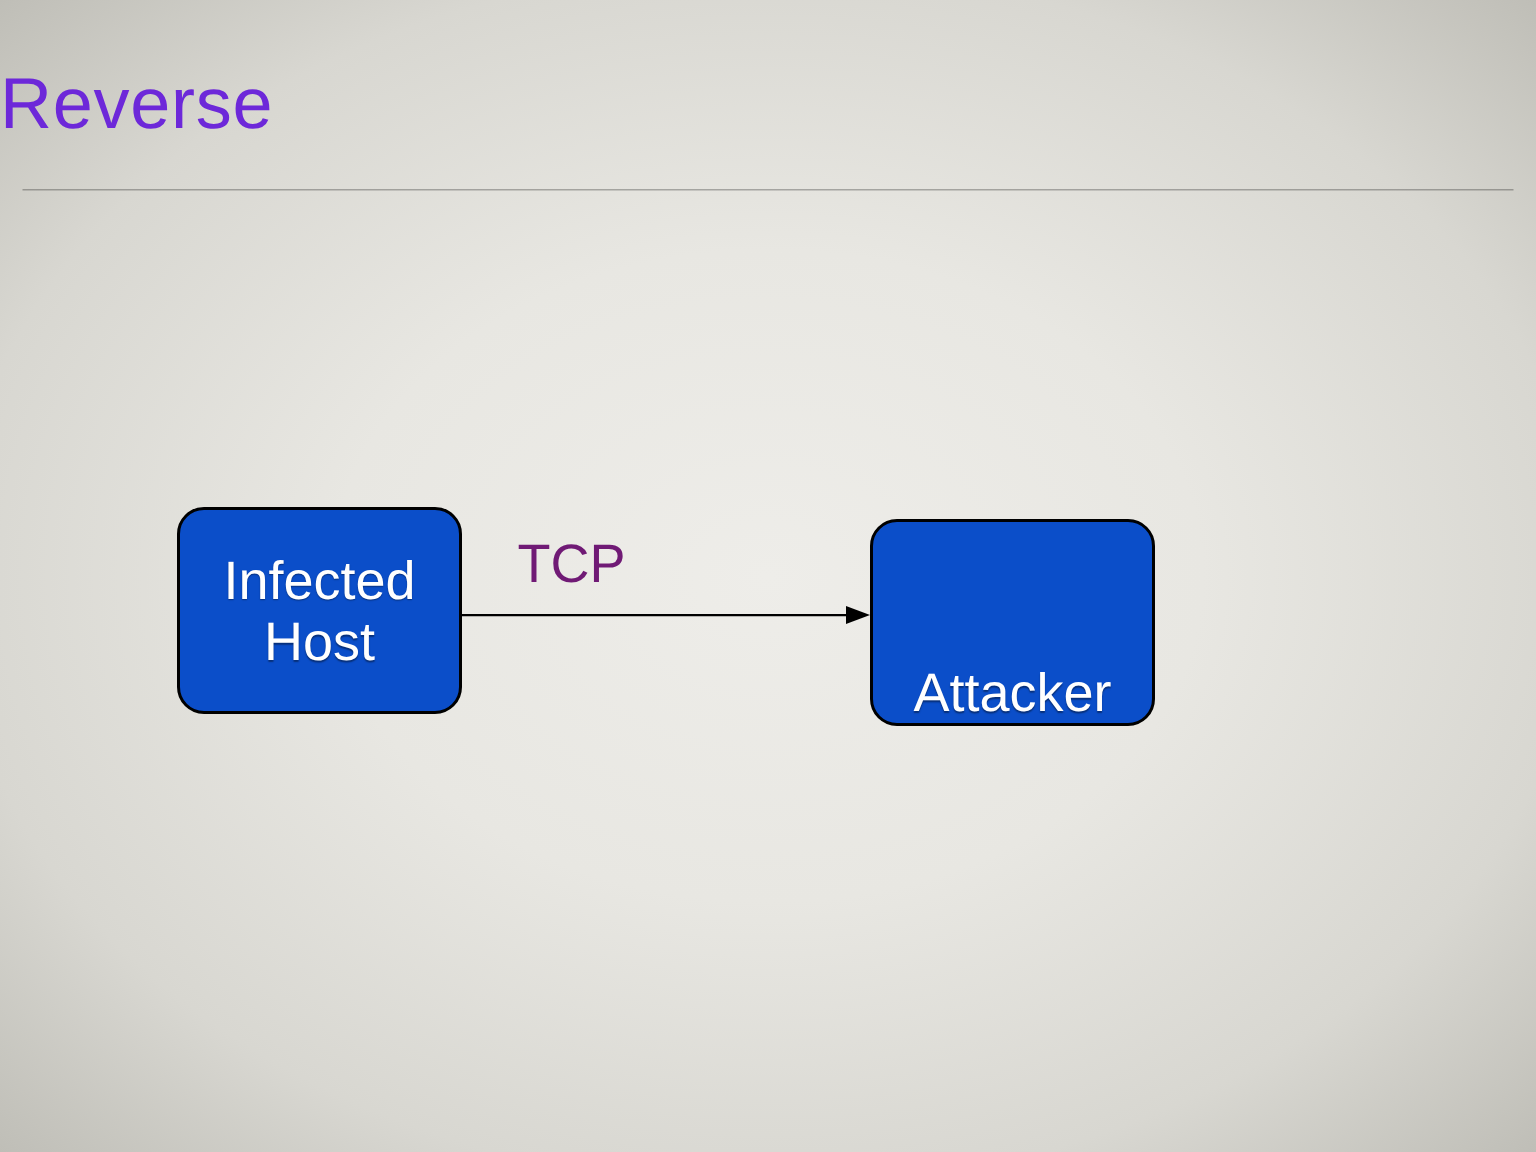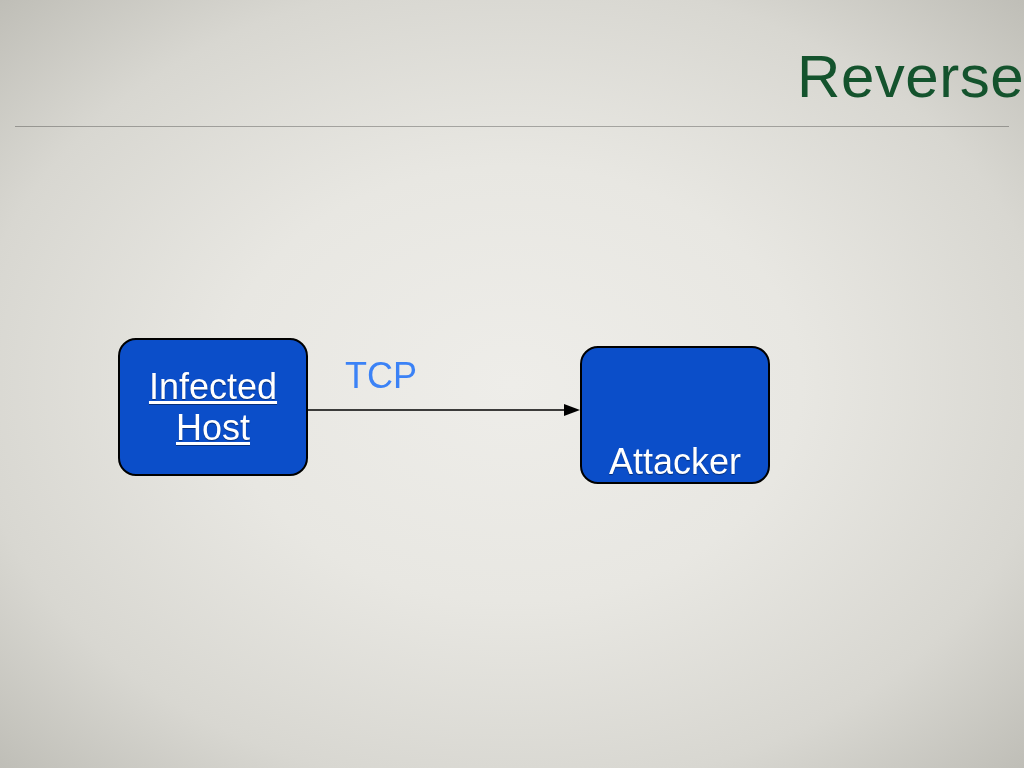--- a/index.html
+++ b/index.html
@@ -7,23 +7,23 @@
   body {
     background: radial-gradient(ellipse at center, #eeede9 0%, #e8e7e2 40%, #d8d7d1 75%, #bfbeb7 100%);
     font-family: Arial, Helvetica, sans-serif;
     position: relative;
   }
   .title {
     position: absolute;
     top: 42px;
     left: 0;
     width: 100%;
-    text-align: right;
-    font-size: 60px;
-    color: #14532d;
+    text-align: left;
+    font-size: 48px;
+    color: #6d28d9;
     font-weight: 400;
     letter-spacing: 0.5px;
   }
   .title-underline {
     position: absolute;
     top: 126px;
     left: 15px;
     right: 15px;
     height: 1px;
     background: rgba(0,0,0,0.28);
@@ -38,28 +38,28 @@
     display: flex;
     align-items: center;
     justify-content: center;
     text-align: center;
     color: #fff;
     font-size: 36px;
     line-height: 1.15;
     font-weight: 400;
     text-shadow: 0 1px 1px rgba(0,0,0,0.4);
   }
-  .node-left { left: 118px; top: 338px; text-decoration: underline; }
+  .node-left { left: 118px; top: 338px; }
   .node-right { left: 580px; top: 346px; align-items: flex-end; }
   .edge-label {
     position: absolute;
     left: 345px;
     top: 355px;
     font-size: 36px;
-    color: #3b82f6;
+    color: #701a75;
   }
   .arrow {
     position: absolute;
     left: 308px;
     top: 400px;
     width: 272px;
     height: 20px;
     overflow: visible;
   }
 </style>

